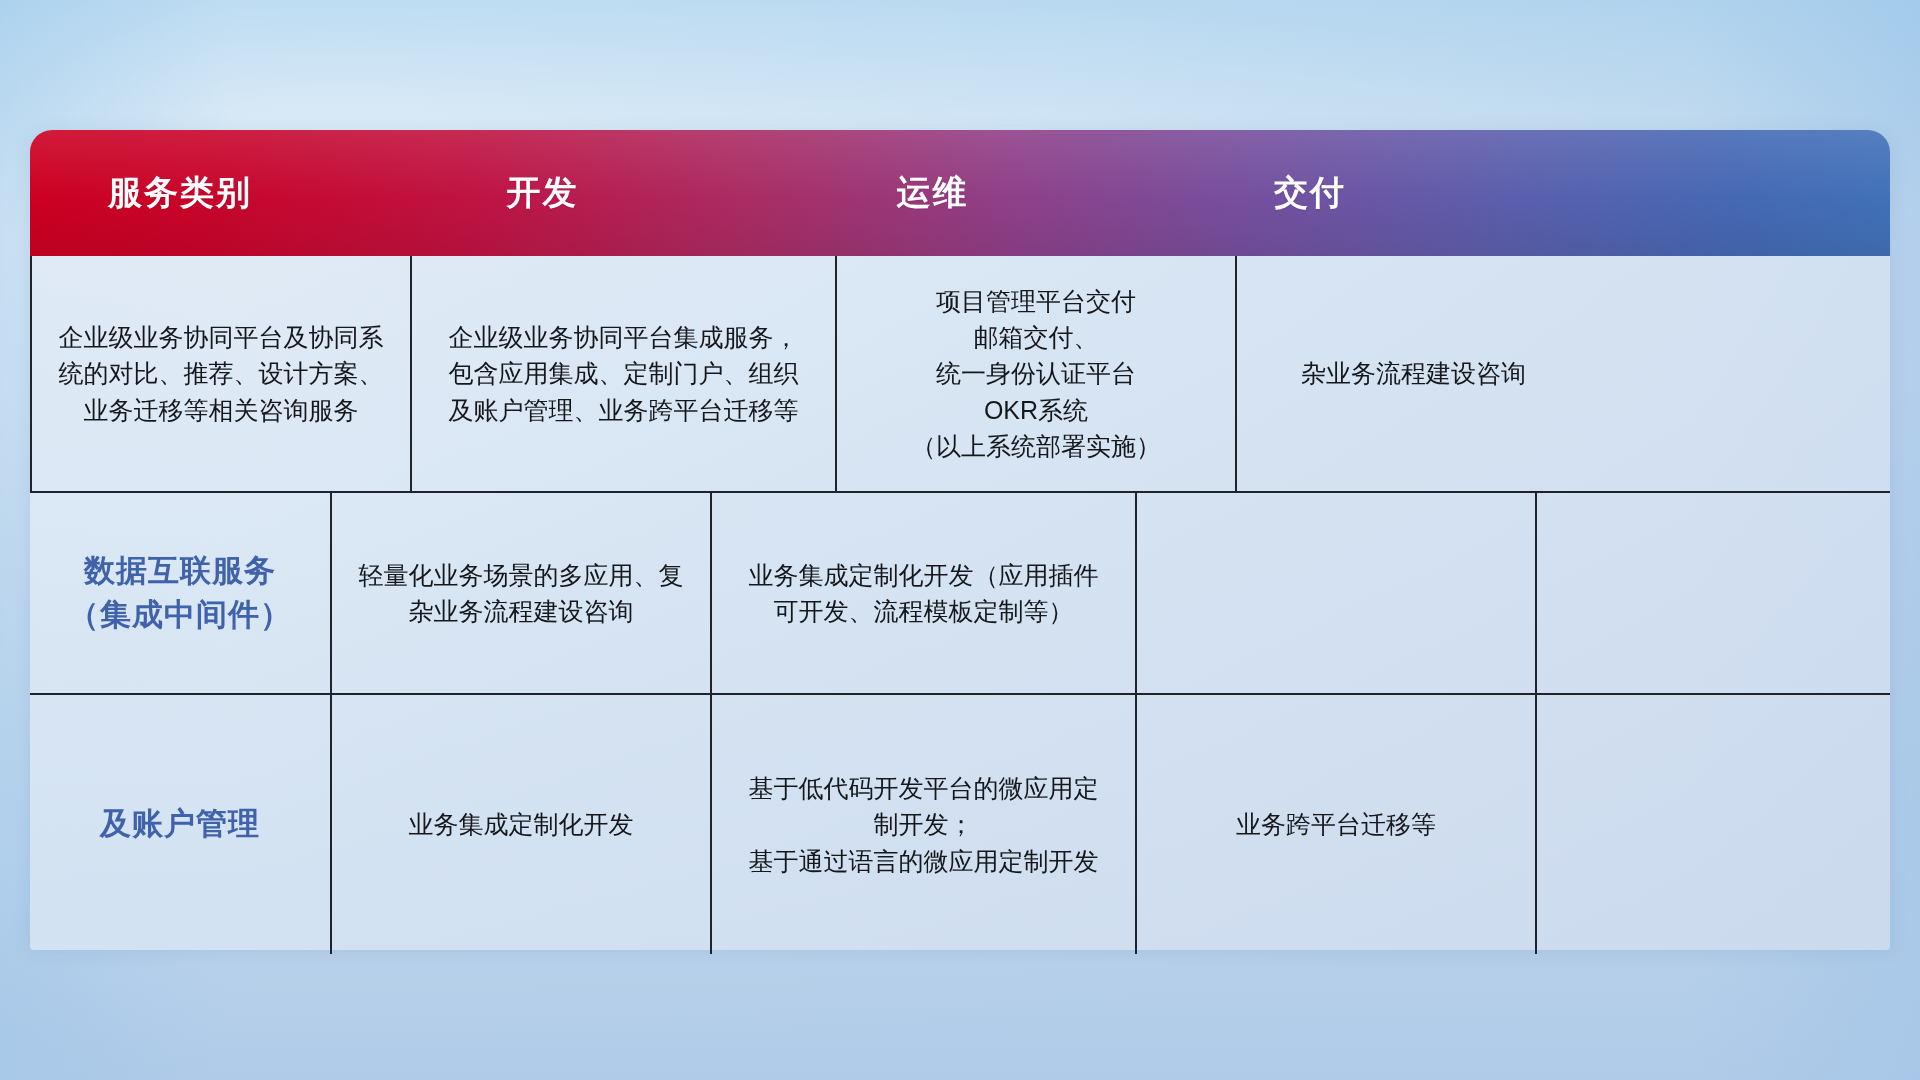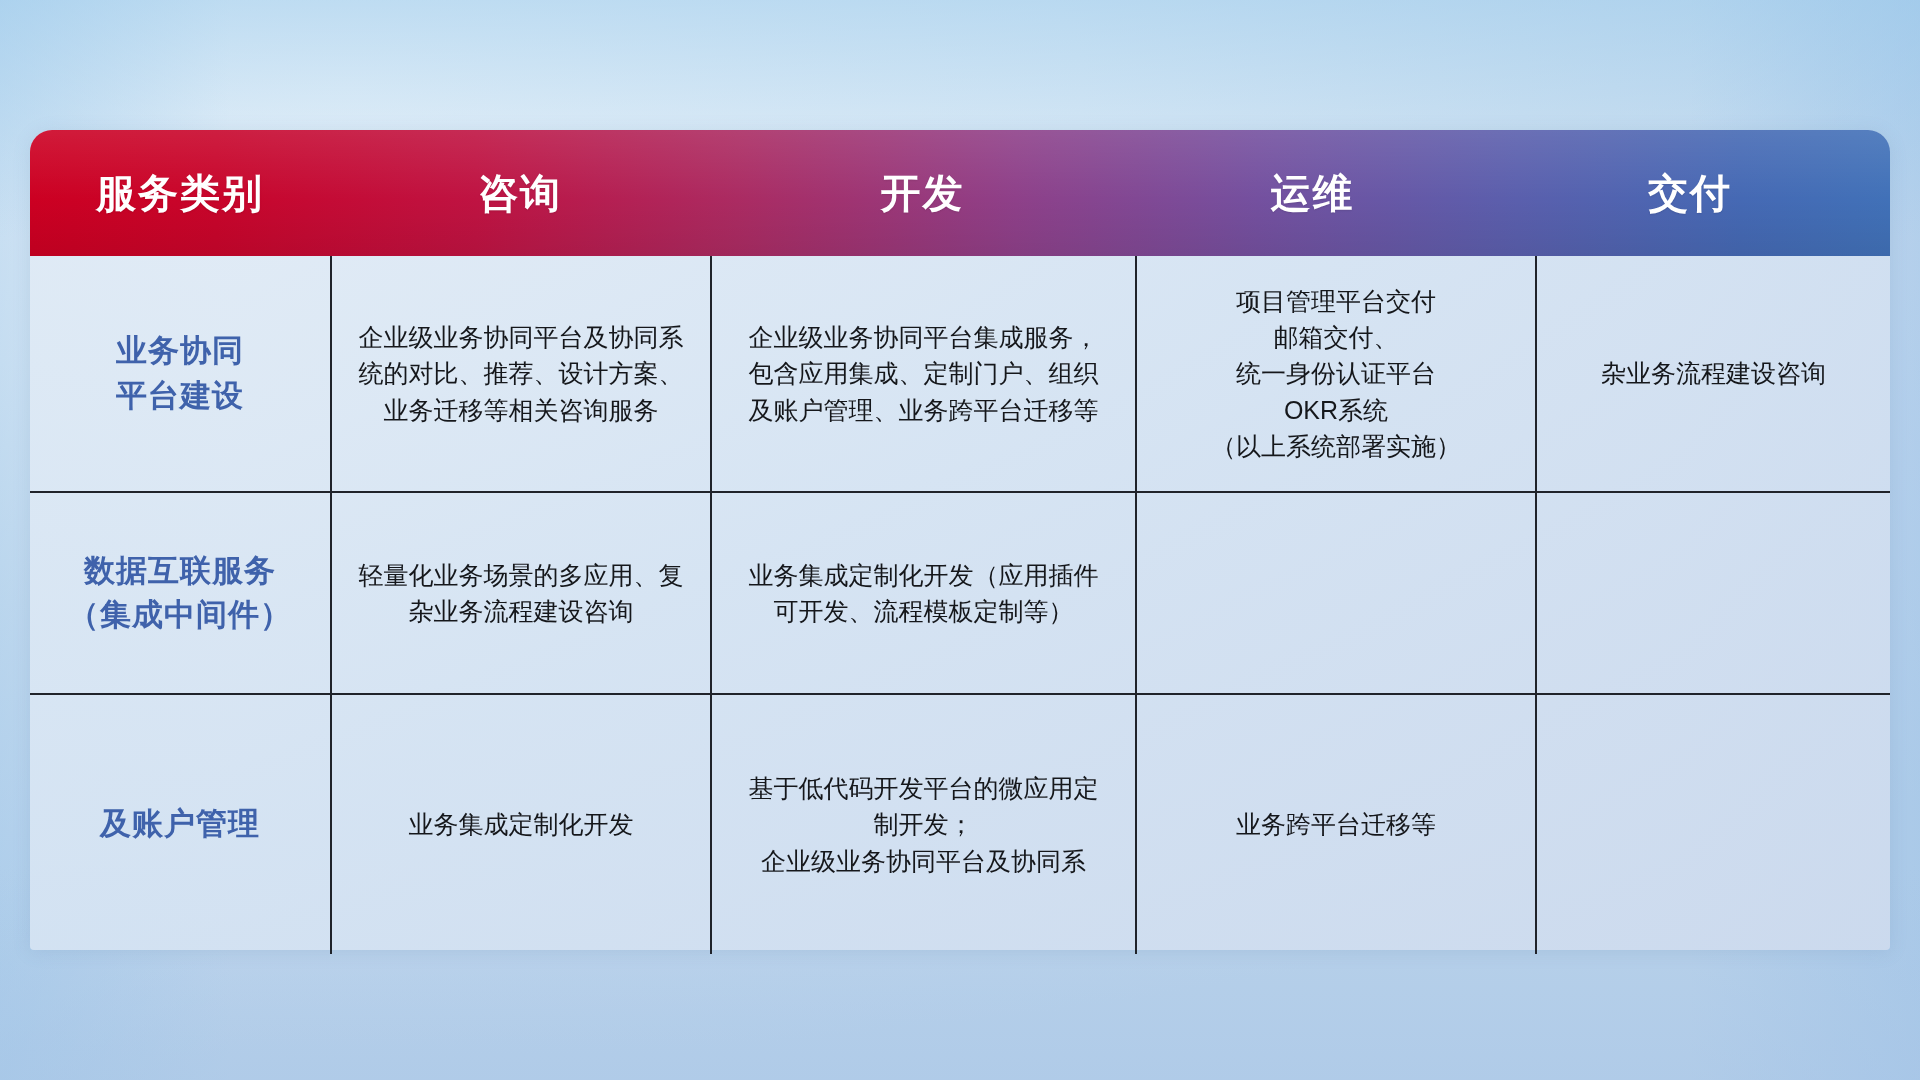--- a/index.html
+++ b/index.html
@@ -39,21 +39,21 @@
       #cc0022 0%, #c8052b 10%, #bf1342 24%, #ab2b62 38%,
       #8e4089 53%, #74509f 66%, #5a5fad 80%, #4569b4 92%, #4171b8 100%);
     overflow:hidden;
   }
   .thead:after{
     content:"";position:absolute;inset:0;
     background:linear-gradient(180deg, rgba(255,255,255,.10) 0%, rgba(255,255,255,0) 55%, rgba(0,0,0,.07) 100%);
   }
   .th{
     display:flex;align-items:center;justify-content:center;
-    color:#fff;font-size:40px;font-weight:bold;letter-spacing:2px;
+    color:#fff;font-size:34px;font-weight:bold;letter-spacing:2px;
     position:relative;z-index:2;
     text-shadow:0 1px 2px rgba(0,0,0,.10);
   }
 
   
   .tbody{position:relative;}
   .trow{display:flex;position:relative;}
   .trow + .trow{border-top:2px solid #20232a;}
   .td{
     display:flex;align-items:center;justify-content:center;
@@ -81,31 +81,28 @@
 </style>
 </head>
 <body>
 
 <div id="stage">
 
   <div id="card">
 
     <div class="thead">
       <div class="th c0">服务类别</div>
-      <div class="th c1">咨询</div>
       <div class="th c2">开发</div>
       <div class="th c4">运维</div>
       <div class="th c3">交付</div>
     </div>
 
     <div class="tbody">
 
       <div class="trow r0">
-        <div class="td c0 rowlabel">业务协同
-平台建设</div>
         <div class="td c1 vl">企业级业务协同平台及协同系
 统的对比、推荐、设计方案、
 业务迁移等相关咨询服务</div>
         <div class="td c2 vl">企业级业务协同平台集成服务，
 包含应用集成、定制门户、组织
 及账户管理、业务跨平台迁移等</div>
         <div class="td c3 vl">项目管理平台交付
 邮箱交付、
 统一身份认证平台
 OKR系统
@@ -122,20 +119,20 @@
 可开发、流程模板定制等）</div>
         <div class="td c3 vl"></div>
         <div class="td c4 vl"></div>
       </div>
 
       <div class="trow r2">
         <div class="td c0 rowlabel">及账户管理</div>
         <div class="td c1 vl">业务集成定制化开发</div>
         <div class="td c2 vl">基于低代码开发平台的微应用定
 制开发；
-企业级业务协同平台及协同系</div>
+基于通过语言的微应用定制开发</div>
         <div class="td c3 vl">业务跨平台迁移等</div>
         <div class="td c4 vl"></div>
       </div>
 
     </div>
   </div>
 </div>
 
 </body></html>

